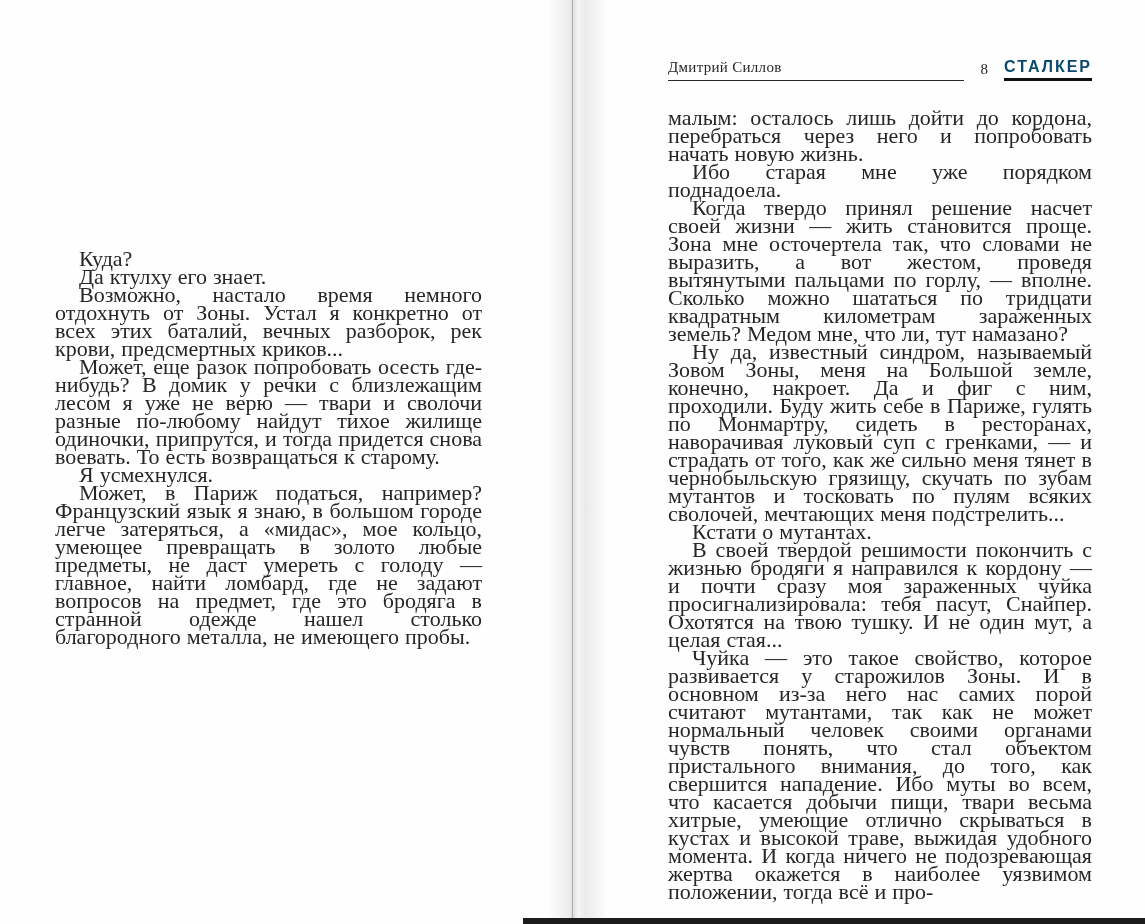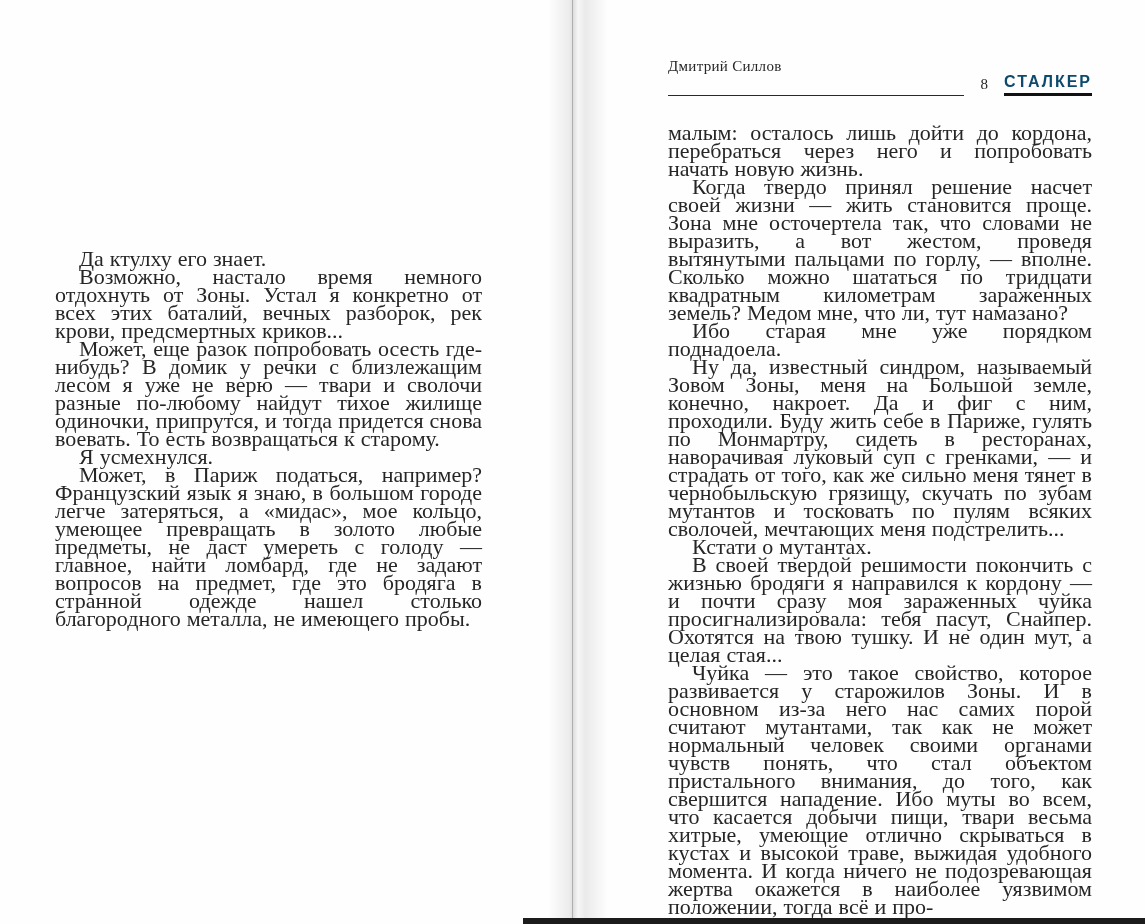--- a/index.html
+++ b/index.html
@@ -68,21 +68,21 @@
 
   .running-header {
     display: flex;
     align-items: flex-end;
     gap: 16px;
     margin-bottom: 28px;
   }
   .author-rule {
     flex: 1;
     border-bottom: 1.5px solid #2a2a2a;
-    padding-bottom: 20px;
+    padding-bottom: 4px;
     font-size: 15px;
     letter-spacing: 0.3px;
     white-space: nowrap;
   }
   .page-num {
     font-size: 15px;
     padding-bottom: 3px;
   }
   .series-logo {
     font-family: "Liberation Sans", "DejaVu Sans", sans-serif;
@@ -111,42 +111,43 @@
 </head>
 <body>
 
 <div class="spread">
 
   <div class="spine-shadow"></div>
   <div class="spine-line"></div>
 
   <div class="page-left">
     <div class="page-text">
+        <p class="para">Куда?</p>
         <p class="para">Да ктулху его знает.</p>
         <p class="para">Возможно, настало время немного отдохнуть от Зоны. Устал я конкретно от всех этих баталий, вечных разборок, рек крови, предсмертных криков...</p>
         <p class="para">Может, еще разок попробовать осесть где-нибудь? В домик у речки с близлежащим лесом я уже не верю — твари и сволочи разные по-любому найдут тихое жилище одиночки, припрутся, и тогда придется снова воевать. То есть возвращаться к старому.</p>
         <p class="para">Я усмехнулся.</p>
         <p class="para">Может, в Париж податься, например? Французский язык я знаю, в большом городе легче затеряться, а «мидас», мое кольцо, умеющее превращать в золото любые предметы, не даст умереть с голоду — главное, найти ломбард, где не задают вопросов на предмет, где это бродяга в странной одежде нашел столько благородного металла, не имеющего пробы.</p>
       </div>
   </div>
 
   <div class="page-right">
     <div class="running-header">
       <div class="author-rule">
         <span>Дмитрий Силлов</span>
       </div>
       <span class="page-num">8</span>
       <span class="series-logo">СТАЛКЕР</span>
     </div>
 
     <div class="page-text">
       <p class="para no-indent">малым: осталось лишь дойти до кордона, перебраться через него и попробовать начать новую жизнь.</p>
       <div>
+          <p class="para">Ибо старая мне уже порядком поднадоела.</p>
           <p class="para">Когда твердо принял решение насчет своей жизни — жить становится проще. Зона мне осточертела так, что словами не выразить, а вот жестом, проведя вытянутыми пальцами по горлу, — вполне. Сколько можно шататься по тридцати квадратным километрам зараженных земель? Медом мне, что ли, тут намазано?</p>
-          <p class="para">Ибо старая мне уже порядком поднадоела.</p>
           <p class="para">Ну да, известный синдром, называемый Зовом Зоны, меня на Большой земле, конечно, накроет. Да и фиг с ним, проходили. Буду жить себе в Париже, гулять по Монмартру, сидеть в ресторанах, наворачивая луковый суп с гренками, — и страдать от того, как же сильно меня тянет в чернобыльскую грязищу, скучать по зубам мутантов и тосковать по пулям всяких сволочей, мечтающих меня подстрелить...</p>
           <p class="para">Кстати о мутантах.</p>
           <p class="para">В своей твердой решимости покончить с жизнью бродяги я направился к кордону — и почти сразу моя зараженных чуйка просигнализировала: тебя пасут, Снайпер. Охотятся на твою тушку. И не один мут, а целая стая...</p>
           <p class="para">Чуйка — это такое свойство, которое развивается у старожилов Зоны. И в основном из-за него нас самих порой считают мутантами, так как не может нормальный человек своими органами чувств понять, что стал объектом пристального внимания, до того, как свершится нападение. Ибо муты во всем, что касается добычи пищи, твари весьма хитрые, умеющие отлично скрываться в кустах и высокой траве, выжидая удобного момента. И когда ничего не подозревающая жертва окажется в наиболее уязвимом положении, тогда всё и про-</p>
         </div>
     </div>
   </div>
 
   <div class="scan-edge-bar"></div>
 

